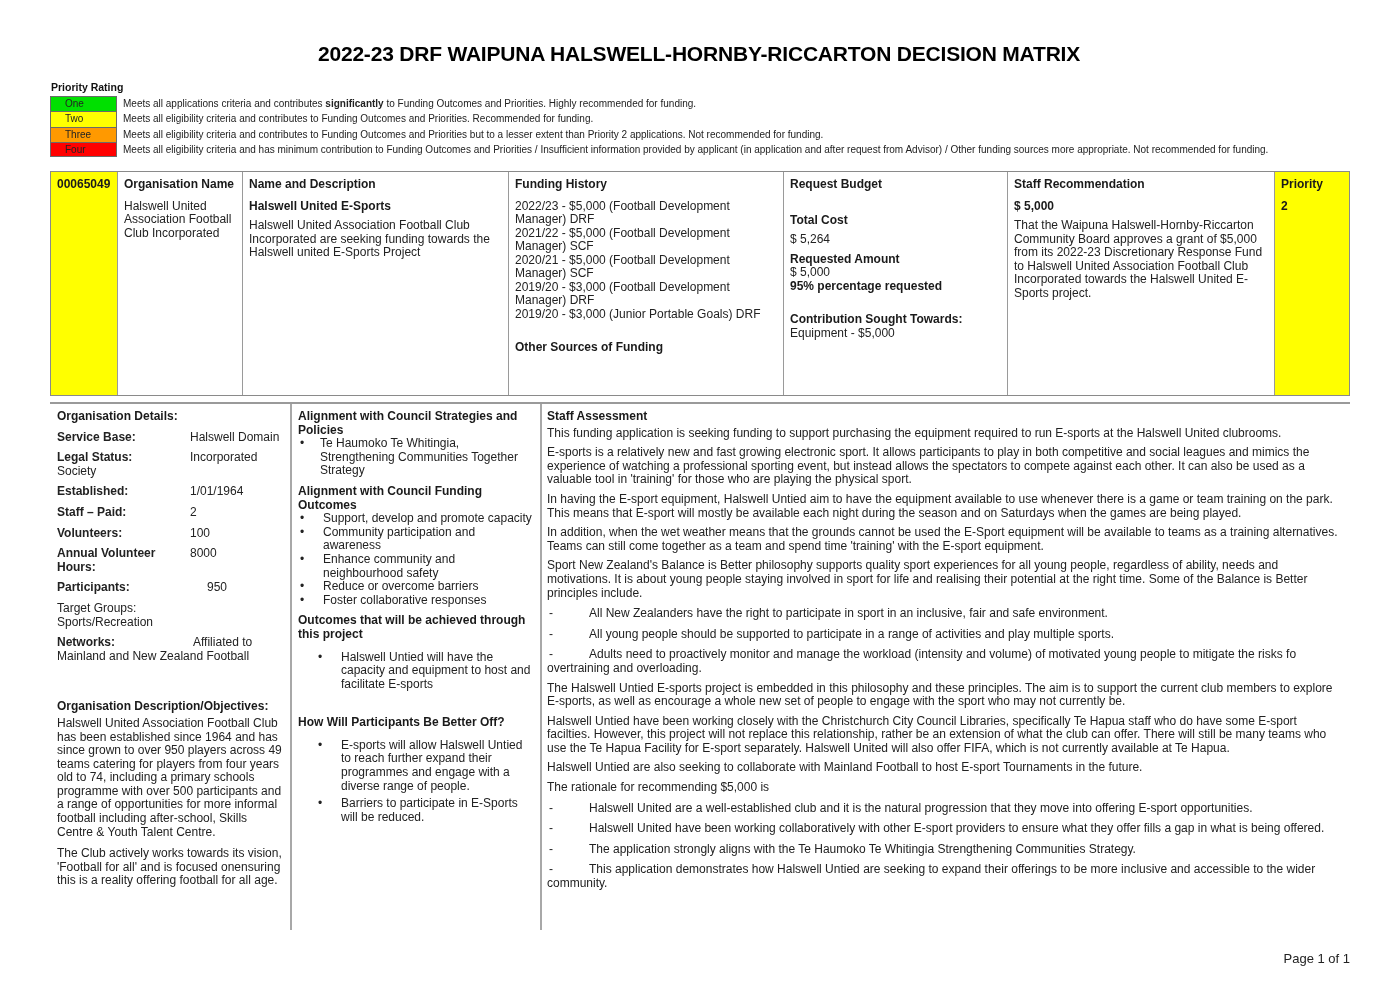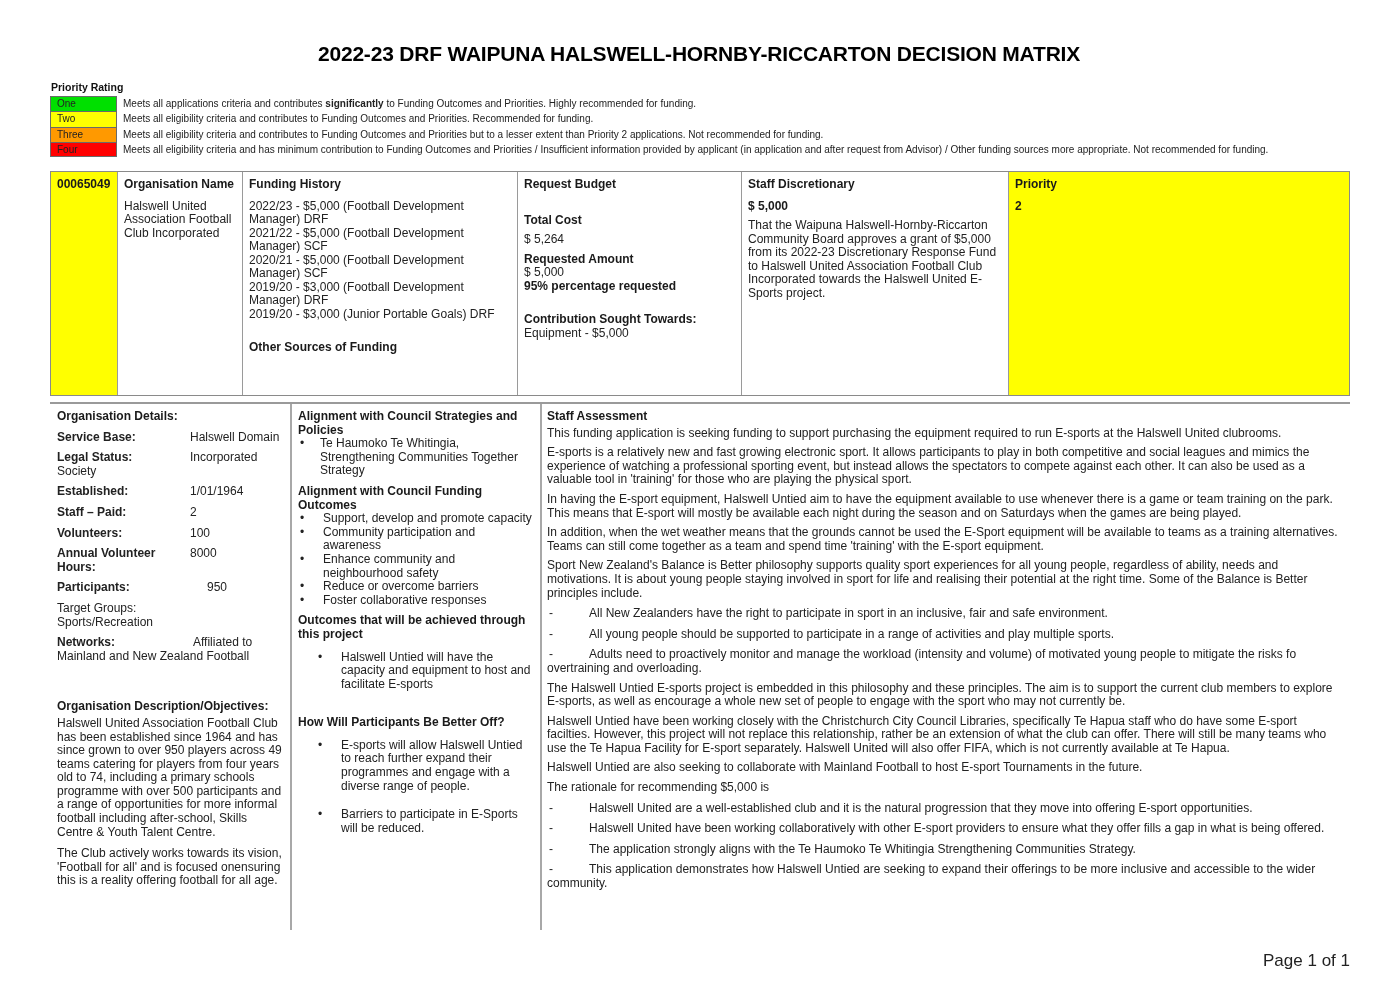--- a/index.html
+++ b/index.html
@@ -9,21 +9,21 @@
     .title {
       position: absolute; left: 0; top: 42px; width: 1398px; text-align: center;
       font-size: 21px; font-weight: bold; color: #000; letter-spacing: -0.2px;
     }
 
     .legend-heading { position: absolute; left: 51px; top: 81px; font-size: 10.5px; font-weight: bold; color: #111; }
     .legend { position: absolute; left: 50px; top: 96px; }
     .legend-row { display: flex; align-items: center; height: 15.3px; }
     .legend-swatch {
       width: 67px; height: 15.3px; border: 1px solid #6a6a6a; border-bottom-width: 0;
-      font-size: 10px; padding-left: 6px; line-height: 14px; color: #222;
+      font-size: 10px; padding-left: 14px; line-height: 14px; color: #222;
     }
     .legend-row:last-child .legend-swatch { border-bottom-width: 1px; height: 15.3px; }
     .legend-text { font-size: 10px; margin-left: 6px; color: #222; white-space: nowrap; }
     .legend-text b { font-weight: bold; }
 
     
     .matrix {
       position: absolute; left: 50px; top: 171px; width: 1300px; height: 225px;
       border: 1px solid #8a8a8a; display: flex;
     }
@@ -63,21 +63,21 @@
     ul.bul.wide li { padding-left: 25px; }
     ul.bul.indent li { padding-left: 43px; }
     ul.bul.indent li::before { left: 20px; }
 
     .para { margin-top: 6px; }
     .dash { position: relative; padding-left: 42px; margin-top: 7px; }
     .dash::before { content: "-"; position: absolute; left: 2px; }
     .dash.wrap { padding-left: 0; text-indent: 42px; }
     .dash.wrap::before { left: 2px; text-indent: 0; }
 
-    .page-num { position: absolute; right: 48px; top: 951px; font-size: 17px; color: #222; }
+    .page-num { position: absolute; right: 48px; top: 951px; font-size: 13px; color: #222; }
   </style>
 </head>
 <body>
 
 <div class="title">2022-23 DRF WAIPUNA HALSWELL-HORNBY-RICCARTON DECISION MATRIX</div>
 
 <div class="legend-heading">Priority Rating</div>
 <div class="legend">
   <div class="legend-row">
     <div class="legend-swatch" style="background:#00e000">One</div>
@@ -97,20 +97,26 @@
   </div>
 </div>
 
 <div class="matrix">
   <div class="mcol col-id yellow">
     <div class="hd">00065049</div>
   </div>
   <div class="mcol col-org">
     <div class="hd">Organisation Name</div>
     <div>Halswell United Association Football Club Incorporated</div>
+  </div>
+  <div class="mcol col-name">
+    <div class="hd">Name and Description</div>
+    <div class="bd">Halswell United E-Sports</div>
+    <div class="gap6"></div>
+    <div>Halswell United Association Football Club Incorporated are seeking funding towards the Halswell united E-Sports Project</div>
   </div>
   <div class="mcol col-hist">
     <div class="hd">Funding History</div>
     <div>2022/23 - $5,000 (Football Development Manager) DRF</div>
     <div>2021/22 - $5,000 (Football Development Manager) SCF</div>
     <div>2020/21 - $5,000 (Football Development Manager) SCF</div>
     <div>2019/20 - $3,000 (Football Development Manager) DRF</div>
     <div>2019/20 - $3,000 (Junior Portable Goals) DRF</div>
     <div class="gap20"></div>
     <div class="bd">Other Sources of Funding</div>
@@ -123,21 +129,21 @@
     <div>$ 5,264</div>
     <div class="gap6"></div>
     <div class="bd">Requested Amount</div>
     <div>$ 5,000</div>
     <div class="bd">95% percentage requested</div>
     <div class="gap20"></div>
     <div class="bd">Contribution Sought Towards:</div>
     <div>Equipment - $5,000</div>
   </div>
   <div class="mcol col-staff">
-    <div class="hd">Staff Discretionary</div>
+    <div class="hd">Staff Recommendation</div>
     <div class="bd">$ 5,000</div>
     <div class="gap6"></div>
     <div>That the Waipuna Halswell-Hornby-Riccarton Community Board approves a grant of $5,000 from its 2022-23 Discretionary Response Fund to Halswell United Association Football Club Incorporated towards the Halswell United E-Sports project.</div>
   </div>
   <div class="mcol col-priority yellow">
     <div class="hd">Priority</div>
     <div class="bd">2</div>
   </div>
 </div>
 
@@ -204,21 +210,21 @@
       <li>Reduce or overcome barriers</li>
       <li>Foster collaborative responses</li>
     </ul>
     <div class="sec-head" style="margin-top:7px">Outcomes that will be achieved through this project</div>
     <ul class="bul indent" style="margin-top:9px">
       <li>Halswell Untied will have the capacity and equipment to host and facilitate E-sports</li>
     </ul>
     <div class="sec-head" style="margin-top:25px">How Will Participants Be Better Off?</div>
     <ul class="bul indent" style="margin-top:9px">
       <li>E-sports will allow Halswell Untied to reach further expand their programmes and engage with a diverse range of people.</li>
-      <li style="margin-top:15px">Barriers to participate in E-Sports will be reduced.</li>
+      <li style="margin-top:4px">Barriers to participate in E-Sports will be reduced.</li>
     </ul>
   </div>
 
   <div class="lcol c3">
     <div class="sec-head">Staff Assessment</div>
     <div style="margin-top:3px">This funding application is seeking funding to support purchasing the equipment required to run E-sports at the Halswell United clubrooms.</div>
     <div class="para">E-sports is a relatively new and fast growing electronic sport. It allows participants to play in both competitive and social leagues and mimics the experience of watching a professional sporting event, but instead allows the spectators to compete against each other. It can also be used as a valuable tool in 'training' for those who are playing the physical sport.</div>
     <div class="para">In having the E-sport equipment, Halswell Untied aim to have the equipment available to use whenever there is a game or team training on the park. This means that E-sport will mostly be available each night during the season and on Saturdays when the games are being played.</div>
     <div class="para">In addition, when the wet weather means that the grounds cannot be used the E-Sport equipment will be available to teams as a training alternatives. Teams can still come together as a team and spend time 'training' with the E-sport equipment.</div>
     <div class="para">Sport New Zealand's Balance is Better philosophy supports quality sport experiences for all young people, regardless of ability, needs and motivations. It is about young people staying involved in sport for life and realising their potential at the right time. Some of the Balance is Better principles include.</div>

